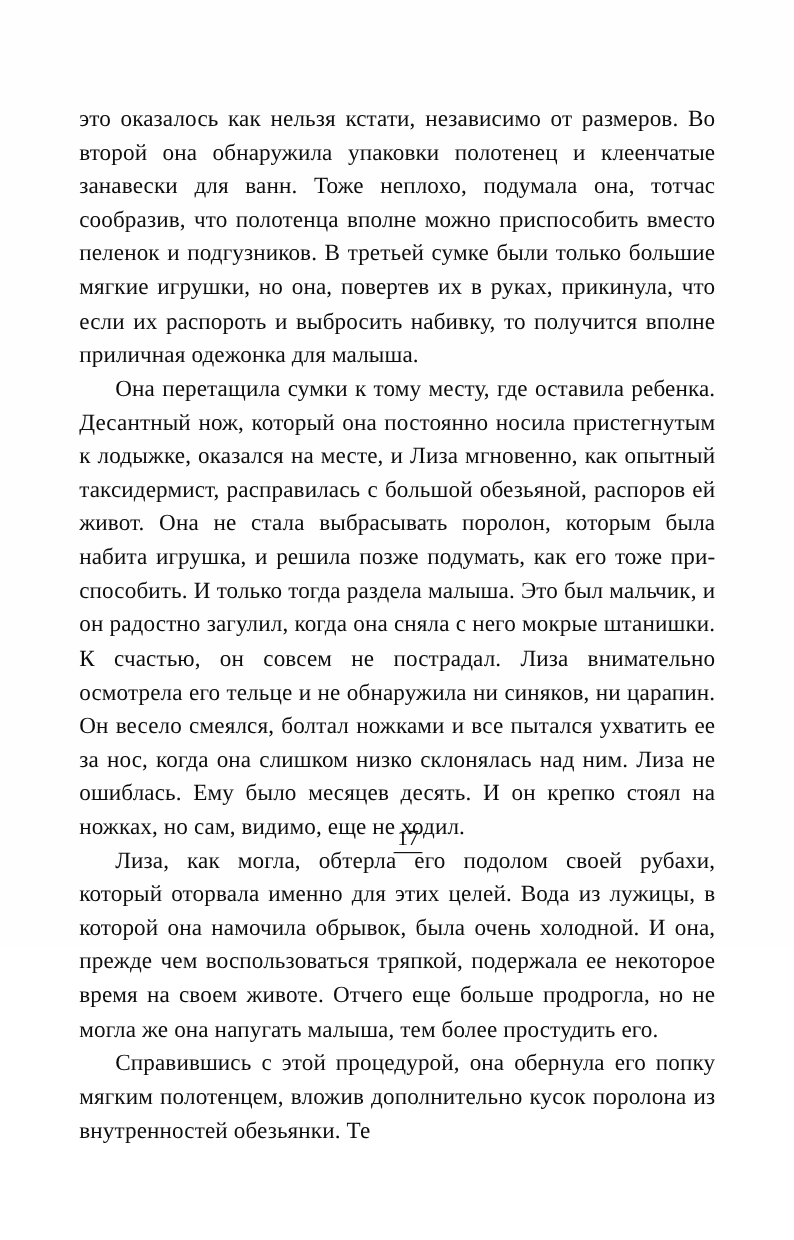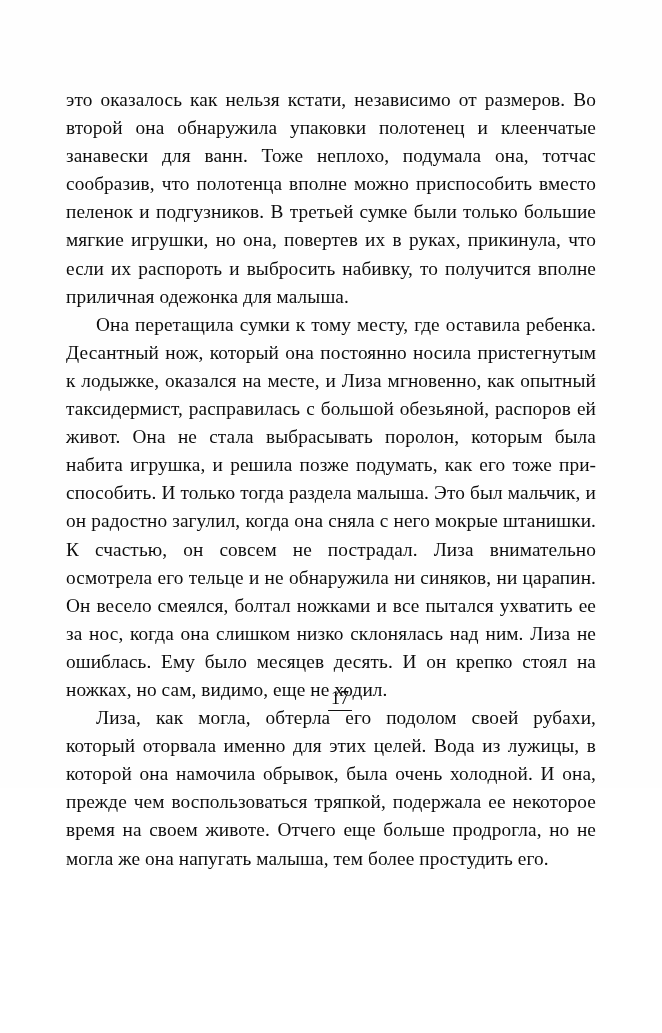--- a/index.html
+++ b/index.html
@@ -54,17 +54,18 @@
   }
 </style>
 </head>
 <body>
 
 <div class="page">
   <div class="body-text">
     <p>это оказалось как нельзя кстати, независимо от разме­ров. Во второй она обнаружила упаковки полотенец и клеенчатые занавески для ванн. Тоже неплохо, поду­мала она, тотчас сообразив, что полотенца вполне можно приспособить вместо пеленок и подгузников. В третьей сумке были только большие мягкие игрушки, но она, повертев их в руках, прикинула, что если их распороть и выбросить набивку, то получится вполне приличная одежонка для малыша.</p>
     <p class="indent">Она перетащила сумки к тому месту, где оставила ребенка. Десантный нож, который она постоянно но­сила пристегнутым к лодыжке, оказался на месте, и Лиза мгновенно, как опытный таксидермист, распра­вилась с большой обезьяной, распоров ей живот. Она не стала выбрасывать поролон, которым была набита игрушка, и решила позже подумать, как его тоже при­способить. И только тогда раздела малыша. Это был мальчик, и он радостно загулил, когда она сняла с него мокрые штанишки. К счастью, он совсем не по­страдал. Лиза внимательно осмотрела его тельце и не обнаружила ни синяков, ни царапин. Он весело сме­ялся, болтал ножками и все пытался ухватить ее за нос, когда она слишком низко склонялась над ним. Лиза не ошиблась. Ему было месяцев десять. И он креп­ко стоял на ножках, но сам, видимо, еще не ходил.</p>
     <p class="indent">Лиза, как могла, обтерла его подолом своей руба­хи, который оторвала именно для этих целей. Вода из лужицы, в которой она намочила обрывок, была очень холодной. И она, прежде чем воспользоваться тряп­кой, подержала ее некоторое время на своем животе. Отчего еще больше продрогла, но не могла же она на­пугать малыша, тем более простудить его.</p>
+    <p class="indent">Справившись с этой процедурой, она обернула его попку мягким полотенцем, вложив дополнитель­но кусок поролона из внутренностей обезьянки. Те­</p>
   </div>
   <div class="footer">
     <span class="page-number">17</span>
   </div>
 </div>
 
 </body></html>

